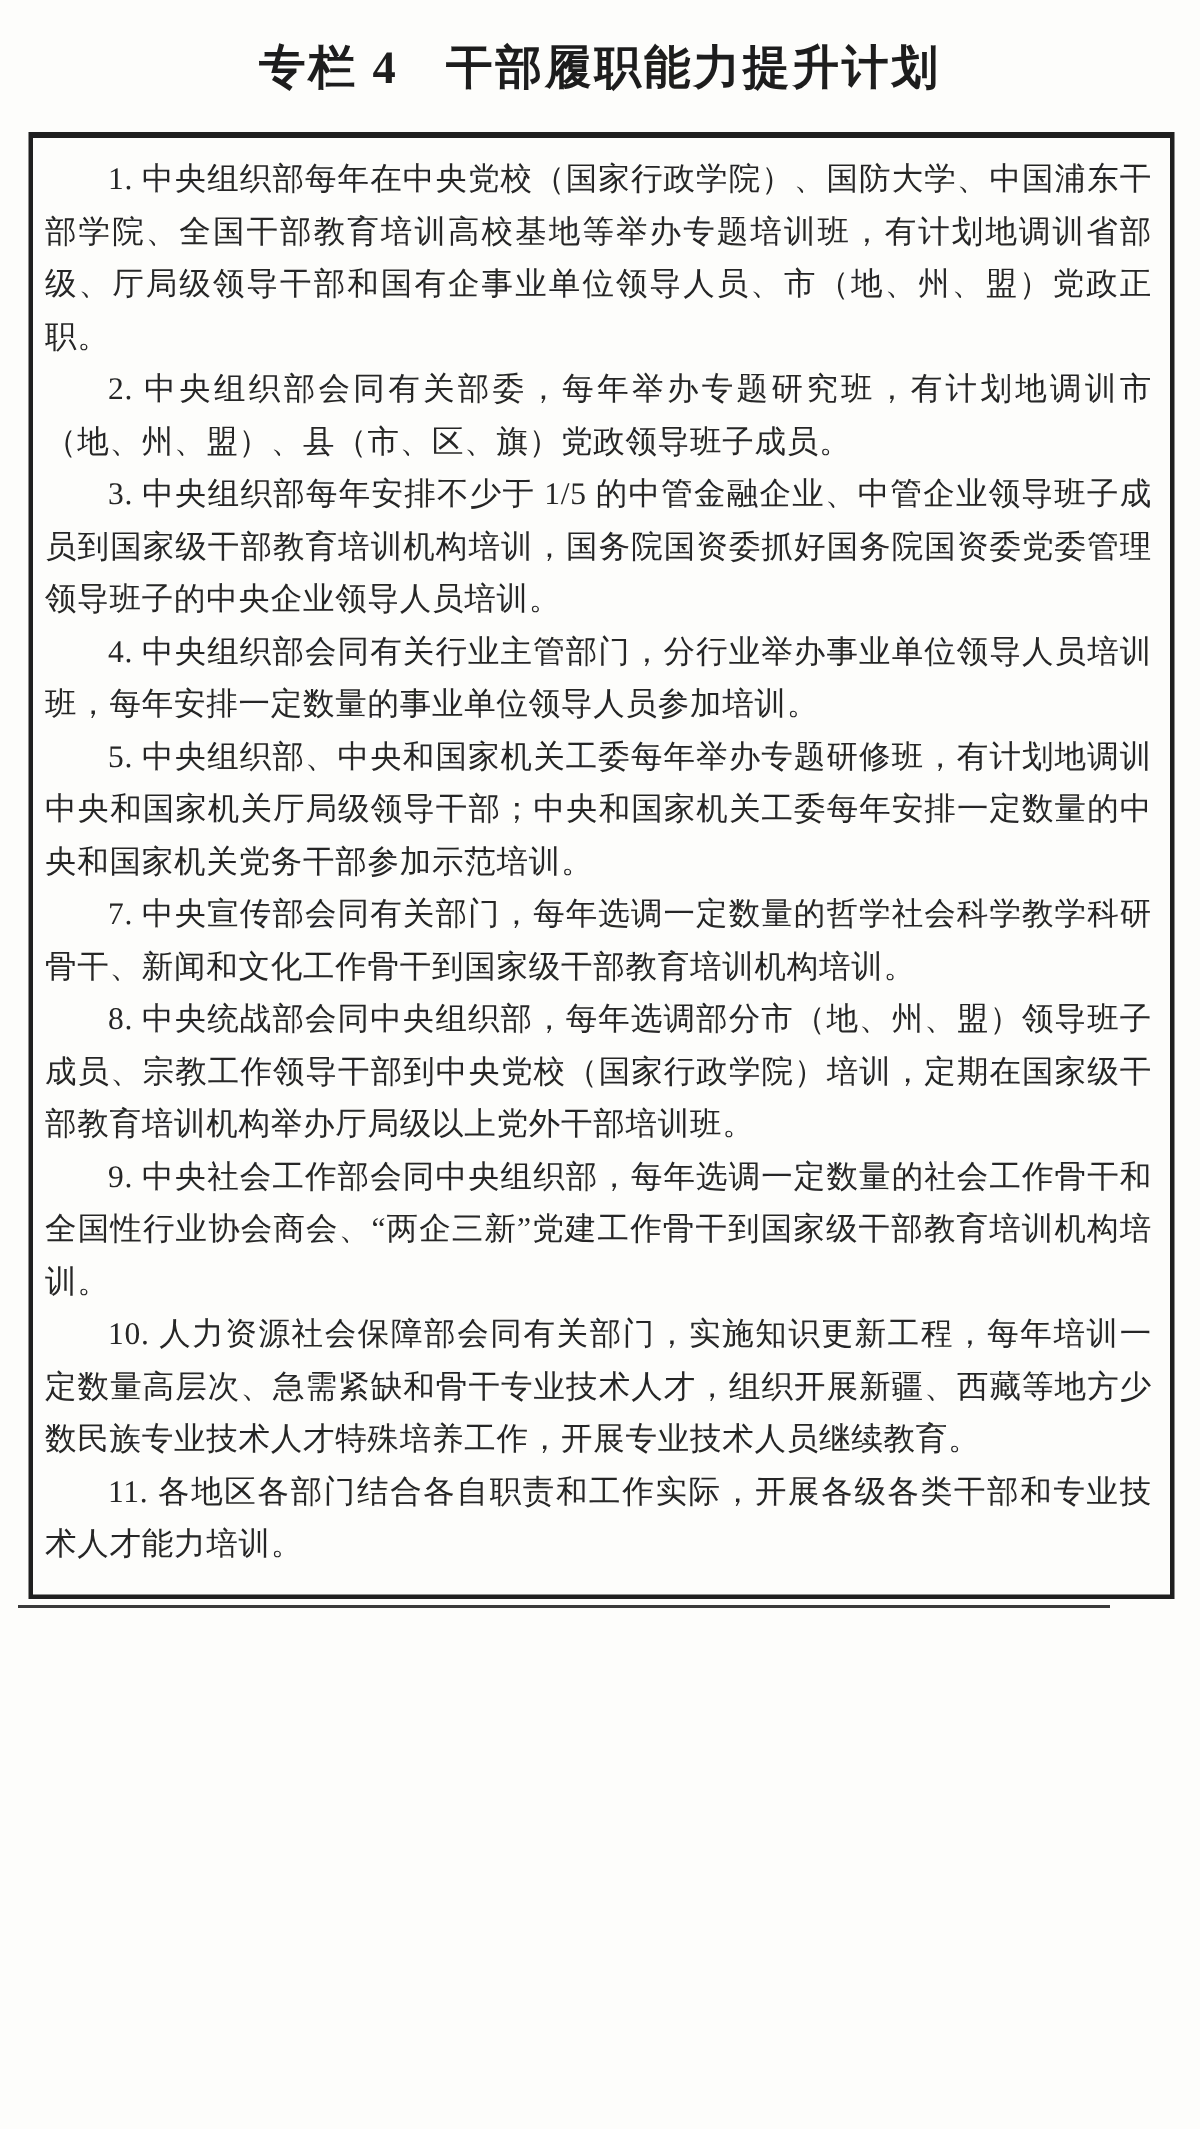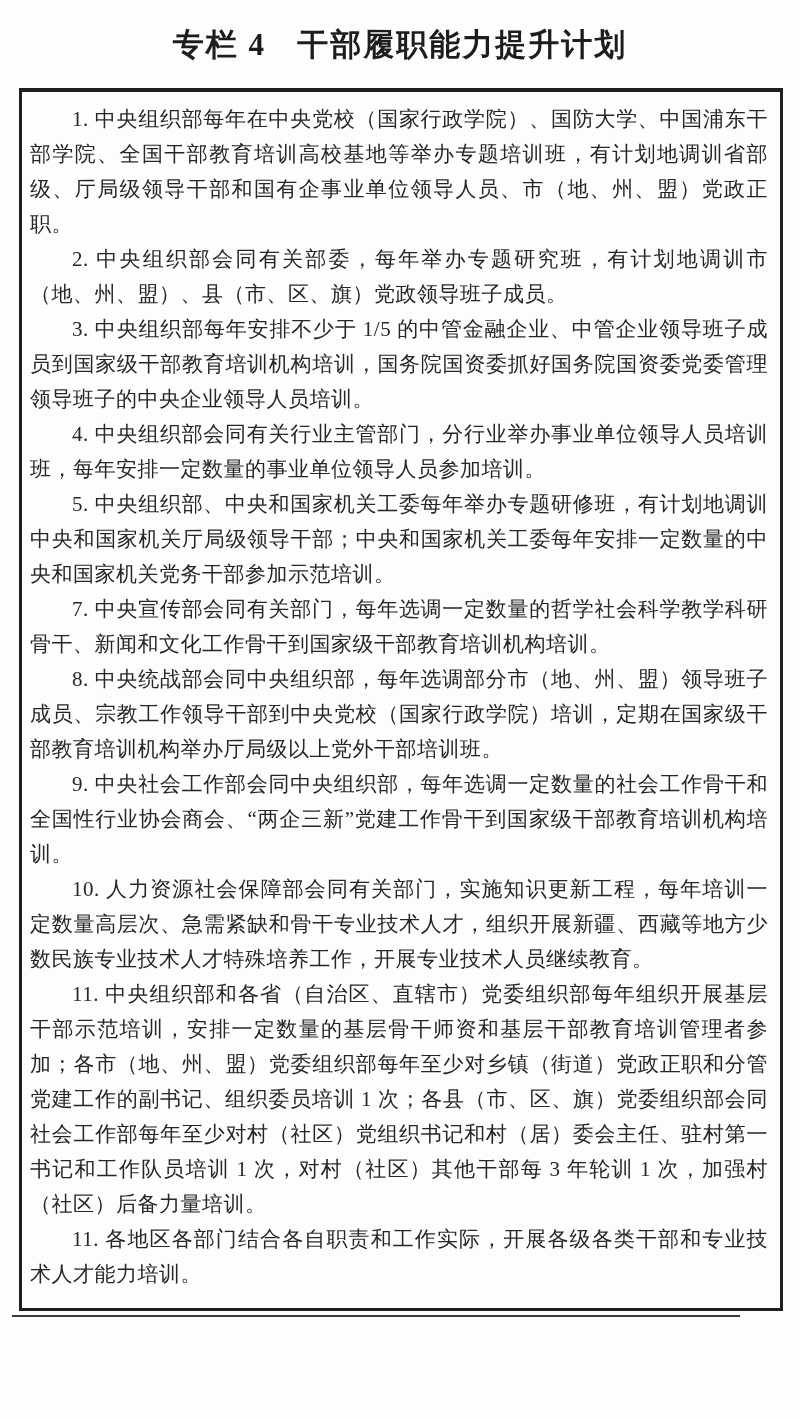--- a/index.html
+++ b/index.html
@@ -71,17 +71,16 @@
   <div class="plan-box">
     <p class="para">1. 中央组织部每年在中央党校（国家行政学院）、国防大学、中国浦东干部学院、全国干部教育培训高校基地等举办专题培训班，有计划地调训省部级、厅局级领导干部和国有企事业单位领导人员、市（地、州、盟）党政正职。</p>
     <p class="para">2. 中央组织部会同有关部委，每年举办专题研究班，有计划地调训市（地、州、盟）、县（市、区、旗）党政领导班子成员。</p>
     <p class="para">3. 中央组织部每年安排不少于 1/5 的中管金融企业、中管企业领导班子成员到国家级干部教育培训机构培训，国务院国资委抓好国务院国资委党委管理领导班子的中央企业领导人员培训。</p>
     <p class="para">4. 中央组织部会同有关行业主管部门，分行业举办事业单位领导人员培训班，每年安排一定数量的事业单位领导人员参加培训。</p>
     <p class="para">5. 中央组织部、中央和国家机关工委每年举办专题研修班，有计划地调训中央和国家机关厅局级领导干部；中央和国家机关工委每年安排一定数量的中央和国家机关党务干部参加示范培训。</p>
     <p class="para">7. 中央宣传部会同有关部门，每年选调一定数量的哲学社会科学教学科研骨干、新闻和文化工作骨干到国家级干部教育培训机构培训。</p>
     <p class="para">8. 中央统战部会同中央组织部，每年选调部分市（地、州、盟）领导班子成员、宗教工作领导干部到中央党校（国家行政学院）培训，定期在国家级干部教育培训机构举办厅局级以上党外干部培训班。</p>
     <p class="para">9. 中央社会工作部会同中央组织部，每年选调一定数量的社会工作骨干和全国性行业协会商会、“两企三新”党建工作骨干到国家级干部教育培训机构培训。</p>
     <p class="para">10. 人力资源社会保障部会同有关部门，实施知识更新工程，每年培训一定数量高层次、急需紧缺和骨干专业技术人才，组织开展新疆、西藏等地方少数民族专业技术人才特殊培养工作，开展专业技术人员继续教育。</p>
-    <p class="para">11. 中央组织部和各省（自治区、直辖市）党委组织部每年组织开展基层干部示范培训，安排一定数量的基层骨干师资和基层干部教育培训管理者参加；各市（地、州、盟）党委组织部每年至少对乡镇（街道）党政正职和分管党建工作的副书记、组织委员培训 1 次；各县（市、区、旗）党委组织部会同社会工作部每年至少对村（社区）党组织书记和村（居）委会主任、驻村第一书记和工作队员培训 1 次，对村（社区）其他干部每 3 年轮训 1 次，加强村（社区）后备力量培训。</p>
     <p class="para">11. 各地区各部门结合各自职责和工作实际，开展各级各类干部和专业技术人才能力培训。</p>
   </div>
 
 </div>
 
 </body></html>

